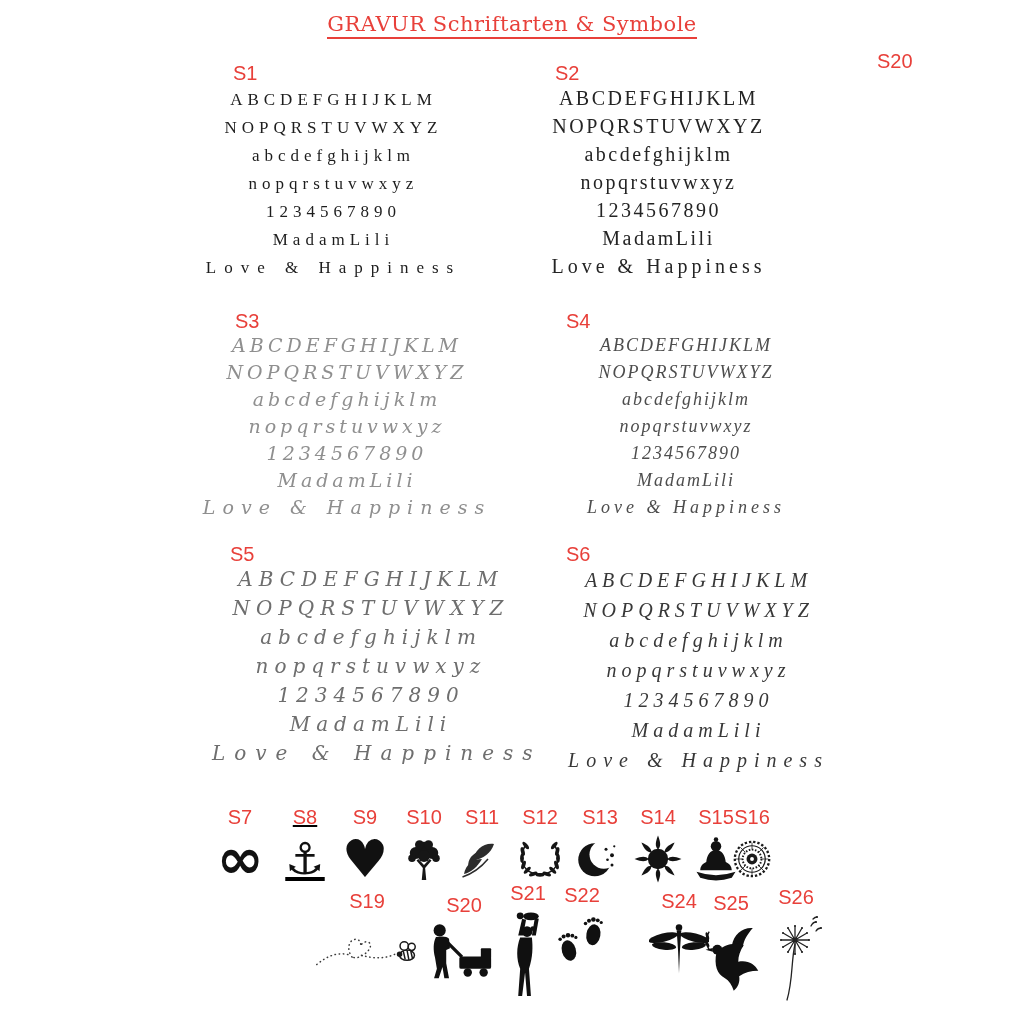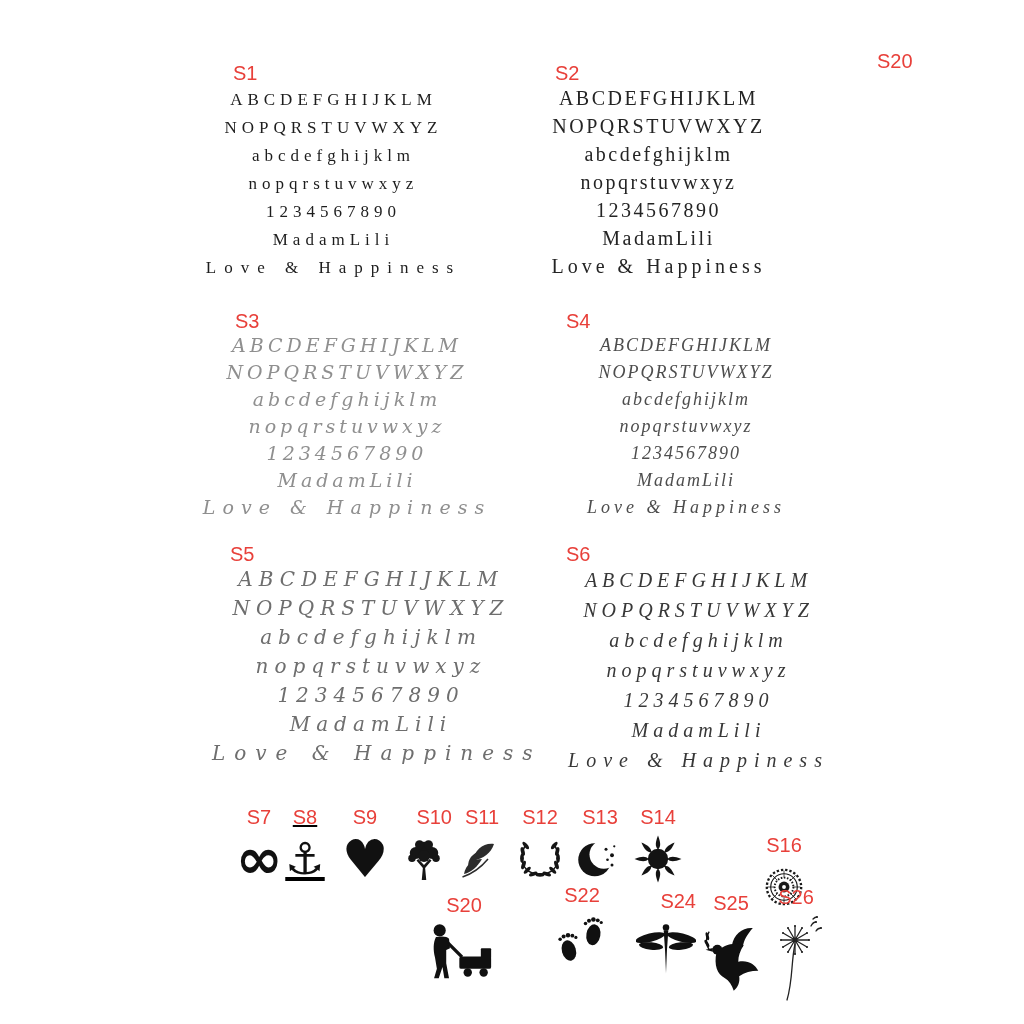--- a/index.html
+++ b/index.html
@@ -40,20 +40,23 @@
   .sym .s-label{display:block;}
   .icon{display:flex;align-items:center;justify-content:center;margin-top:4px;}
   .glyph{font-family:"DejaVu Sans",sans-serif;color:#111;line-height:1;}
   svg{display:block;}
 </style>
 </head>
 <body>
 
 <div class="canvas">
 
+  <div class="title-wrap">
+    <span class="title">GRAVUR Schriftarten &amp; Symbole</span>
+  </div>
 
   <span class="s-label corner">S20</span>
 
   <div class="block b1">
     <span class="s-label">S1</span>
     <div class="lines">
       <div class="ln">ABCDEFGHIJKLM</div>
       <div class="ln">NOPQRSTUVWXYZ</div>
       <div class="ln">abcdefghijklm</div>
       <div class="ln">nopqrstuvwxyz</div>
@@ -121,42 +124,42 @@
       <div class="ln">ABCDEFGHIJKLM</div>
       <div class="ln">NOPQRSTUVWXYZ</div>
       <div class="ln">abcdefghijklm</div>
       <div class="ln">nopqrstuvwxyz</div>
       <div class="ln">1234567890</div>
       <div class="ln">MadamLili</div>
       <div class="ln">Love &amp; Happiness</div>
     </div>
   </div>
 
-  <div class="sym" style="left:231px;top:806px;width:56px;">
+  <div class="sym" style="left:212px;top:806px;width:56px;">
     <span class="s-label">S7</span>
     <div class="icon" style="height:52px;">
         <span class="glyph" style="font-size:56px;font-weight:bold;">∞</span>
       </div>
   </div>
 
   <div class="sym" style="left:277px;top:806px;width:56px;text-decoration:underline;">
     <span class="s-label">S8</span>
     <div class="icon" style="height:52px;">
         <span class="glyph" style="font-size:44px;">⚓</span>
       </div>
   </div>
 
   <div class="sym" style="left:337px;top:806px;width:56px;">
     <span class="s-label">S9</span>
     <div class="icon" style="height:52px;">
         <span class="glyph" style="font-size:52px;">♥</span>
       </div>
   </div>
 
-  <div class="sym" style="left:396px;top:806px;width:56px;text-align:right;">
+  <div class="sym" style="left:396px;top:806px;width:56px;">
     <span class="s-label">S10</span>
     <div class="icon" style="height:52px;">
       <svg width="50" height="48" viewBox="0 0 64 64">
         <g fill="#161616">
           <circle cx="32" cy="18" r="9"></circle>
             <circle cx="21" cy="24" r="8"></circle>
             <circle cx="43" cy="24" r="8"></circle>
           <circle cx="26" cy="13" r="6"></circle>
             <circle cx="38" cy="13" r="6"></circle>
             <circle cx="32" cy="28" r="8"></circle>
@@ -235,22 +238,35 @@
           <path d="M32 2 C35.5 11 36 16 32 20 C28 16 28.5 11 32 2 Z" transform="rotate(135 32 32)"></path>
           <path d="M32 2 C35.5 11 36 16 32 20 C28 16 28.5 11 32 2 Z" transform="rotate(180 32 32)"></path>
           <path d="M32 2 C35.5 11 36 16 32 20 C28 16 28.5 11 32 2 Z" transform="rotate(225 32 32)"></path>
           <path d="M32 2 C35.5 11 36 16 32 20 C28 16 28.5 11 32 2 Z" transform="rotate(270 32 32)"></path>
           <path d="M32 2 C35.5 11 36 16 32 20 C28 16 28.5 11 32 2 Z" transform="rotate(315 32 32)"></path>
         </g>
       </svg>
     </div>
   </div>
 
-
-  <div class="sym" style="left:756px;top:806px;width:56px;margin-top:28px;">
+  <div class="sym" style="left:688px;top:806px;width:56px;">
+    <span class="s-label">S15</span>
+    <div class="icon" style="height:52px;">
+      <svg width="48" height="50" viewBox="0 0 64 64">
+        <g fill="#121212">
+          <circle cx="32" cy="6" r="3"></circle>
+          <circle cx="32" cy="15" r="7"></circle>
+          <path d="M32 20 C40 20 44 27 45 36 C50 38 53 42 53 47 L11 47 C11 42 14 38 19 36 C20 27 24 20 32 20 Z"></path>
+          <path d="M6 49 Q32 58 58 49 L53 57 Q32 64 11 57 Z"></path>
+        </g>
+      </svg>
+    </div>
+  </div>
+
+  <div class="sym" style="left:724px;top:806px;width:56px;">
     <span class="s-label">S16</span>
     <div class="icon" style="height:52px;">
       <svg width="50" height="50" viewBox="0 0 64 64">
         <g stroke="#1a1a1a" fill="none">
           <circle cx="32" cy="32" r="22" stroke-width="3" stroke-dasharray="3 2.5"></circle>
           <circle cx="32" cy="32" r="17" stroke-width="1.5"></circle>
           <circle cx="32" cy="32" r="12" stroke-width="2.5" stroke-dasharray="2 2"></circle>
           <circle cx="32" cy="32" r="7" fill="#1a1a1a" stroke="none"></circle>
           <line x1="32" y1="11" x2="32" y2="20"></line>
           <line x1="32" y1="11" x2="32" y2="20" transform="rotate(45 32 32)"></line>
@@ -261,38 +277,73 @@
           <line x1="32" y1="11" x2="32" y2="20" transform="rotate(270 32 32)"></line>
           <line x1="32" y1="11" x2="32" y2="20" transform="rotate(315 32 32)"></line>
           <circle cx="32" cy="32" r="2.5" fill="#ffffff" stroke="none"></circle>
         </g>
       </svg>
     </div>
   </div>
 
 
 
+  <div class="sym" style="left:312px;top:890px;width:110px;">
+    <span class="s-label">S19</span>
+    <div class="icon" style="height:56px;">
+      <svg width="110" height="54" viewBox="0 0 112 58">
+        <g fill="none" stroke="#3a3a3a" stroke-width="1.6" stroke-dasharray="0.5 4" stroke-linecap="round">
+          <path d="M2 50 C14 40 26 36 38 40"></path>
+          <path d="M40 42 C34 34 36 24 43 23 C47 22 50 26 49 30 C51 26 56 24 59 27 C62 31 56 40 44 43 Z"></path>
+          <path d="M50 40 C64 44 76 44 88 38"></path>
+        </g>
+        <g fill="none" stroke="#1a1a1a" stroke-width="1.6">
+          <circle cx="96" cy="30" r="4.5"></circle>
+          <circle cx="104" cy="31" r="3.8"></circle>
+          <ellipse cx="99" cy="40" rx="8" ry="5.5"></ellipse>
+          <path d="M95 35.5 L97 44.5 M99 34.5 L101 45 M103 35.5 L105 44"></path>
+          <circle cx="91" cy="39" r="2.2" fill="#1a1a1a"></circle>
+        </g>
+      </svg>
+    </div>
+  </div>
 
   <div class="sym" style="left:426px;top:894px;width:76px;">
     <span class="s-label">S20</span>
     <div class="icon" style="height:60px;">
       <svg width="76" height="58" viewBox="0 0 78 62">
         <g fill="#101010">
           <circle cx="13" cy="9" r="6.5"></circle>
           <path d="M9 16 C6 22 6 30 8 38 L10 50 L7 60 L12 60 L16 48 L18 60 L23 60 L20 44 L20 30 L24 28 L23 18 C21 15 15 15 9 16 Z"></path>
           <path d="M21 24 L36 39 L38 36 L23 21 Z"></path>
           <rect x="34" y="37" width="34" height="13" rx="2"></rect>
           <rect x="57" y="28" width="11" height="11" rx="1"></rect>
           <circle cx="43" cy="54" r="4.5"></circle>
             <circle cx="60" cy="54" r="4.5"></circle>
         </g>
       </svg>
     </div>
   </div>
 
+  <div class="sym" style="left:498px;top:882px;width:60px;">
+    <span class="s-label">S21</span>
+    <div class="icon" style="height:92px;">
+      <svg width="44" height="90" viewBox="0 0 44 92">
+        <g fill="#101010">
+          <circle cx="14" cy="6" r="3.5"></circle>
+          <ellipse cx="25" cy="6.5" rx="8" ry="4"></ellipse>
+          <path d="M12 26 L16 9 L20 10 L17 26 Z"></path>
+          <path d="M26 26 L29 8 L33 9 L30 26 Z"></path>
+          <circle cx="21" cy="22" r="5.5"></circle>
+          <circle cx="27" cy="19" r="2.5"></circle>
+          <path d="M14 28 C10 38 10 50 14 60 L12 88 L16 88 L19 64 L21 88 L25 88 L23 60 C27 48 27 38 26 28 Z"></path>
+        </g>
+      </svg>
+    </div>
+  </div>
 
   <div class="sym" style="left:552px;top:884px;width:60px;">
     <span class="s-label">S22</span>
     <div class="icon" style="height:58px;">
       <svg width="56" height="54" viewBox="0 0 64 60">
         <g fill="#101010">
           <ellipse cx="17" cy="42" rx="8" ry="12" transform="rotate(-16 17 42)"></ellipse>
           <circle cx="7" cy="29" r="2"></circle>
             <circle cx="11" cy="26" r="2.3"></circle>
             <circle cx="16" cy="24.5" r="2.6"></circle>
@@ -303,21 +354,21 @@
             <circle cx="40" cy="8" r="2.3"></circle>
             <circle cx="45" cy="6.5" r="2.6"></circle>
           <circle cx="50" cy="7.5" r="2.2"></circle>
             <circle cx="54" cy="10" r="1.8"></circle>
         </g>
       </svg>
     </div>
   </div>
 
 
-  <div class="sym" style="left:636px;top:890px;width:60px;text-align:right;">
+  <div class="sym" style="left:649px;top:890px;width:60px;">
     <span class="s-label">S24</span>
     <div class="icon" style="height:60px;">
       <svg width="60" height="56" viewBox="0 0 64 60">
         <g fill="#101010">
           <circle cx="32" cy="9" r="3.5"></circle>
           <ellipse cx="15" cy="20" rx="16" ry="4.5" transform="rotate(-14 15 20)"></ellipse>
           <ellipse cx="49" cy="20" rx="16" ry="4.5" transform="rotate(14 49 20)"></ellipse>
           <ellipse cx="16" cy="29" rx="13" ry="4" transform="rotate(6 16 29)"></ellipse>
           <ellipse cx="48" cy="29" rx="13" ry="4" transform="rotate(-6 48 29)"></ellipse>
           <path d="M29.5 12 L34.5 12 L33 34 L32 58 L31 34 Z"></path>

